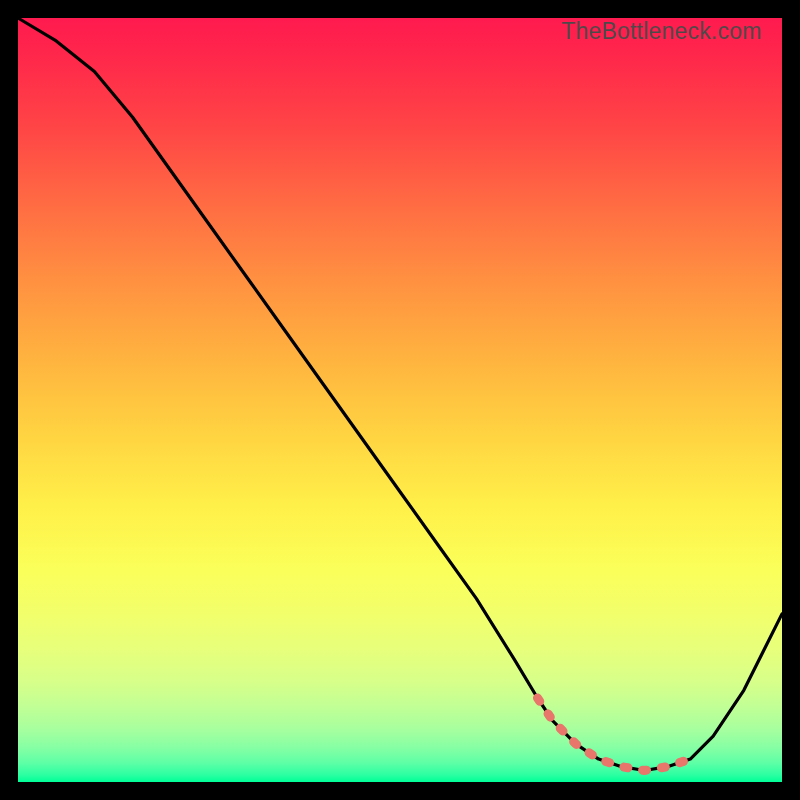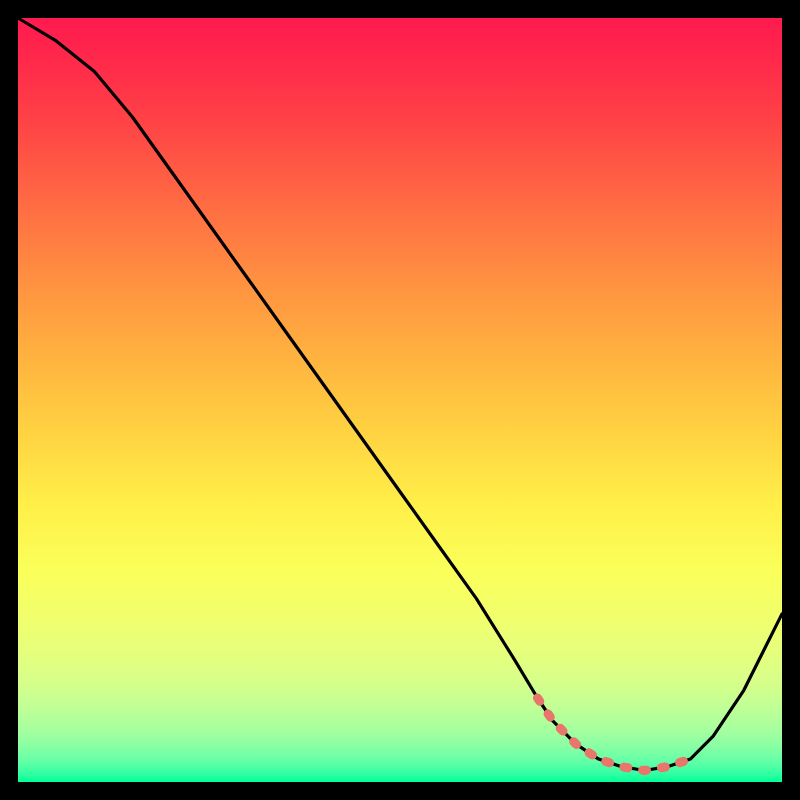--- a/index.html
+++ b/index.html
@@ -61,20 +61,21 @@
     height: 764px;
     overflow: visible;
   }
 </style>
 </head>
 <body>
 
 <div class="outer">
   <div class="plot">
 
+    <div class="watermark">TheBottleneck.com</div>
 
     <svg class="curve" viewBox="0 0 764 764" preserveAspectRatio="none">
       <path d="M0.0 0.0 L38.2 22.9 L76.4 53.5 L114.6 99.3 L152.8 152.8 L191.0 206.3 L229.2 259.8 L267.4 313.2 L305.6 366.7 L343.8 420.2 L382.0 473.7 L420.2 527.2 L458.4 580.6 L496.6 641.8 L519.5 680.0 L534.8 702.9 L557.7 725.8 L580.6 741.1 L603.6 748.7 L626.5 752.5 L649.4 748.7 L672.3 741.1 L695.2 718.2 L725.8 672.3 L764.0 595.9" fill="none" stroke="#000" stroke-width="3.2" stroke-linecap="round" stroke-linejoin="round"></path>
       <path d="M519.5 680.0 L534.8 702.9 L557.7 725.8 L580.6 741.1 L603.6 748.7 L626.5 752.5 L649.4 748.7 L672.3 741.1" fill="none" stroke="#e8766b" stroke-width="9" stroke-linecap="round" stroke-linejoin="round" stroke-dasharray="4 15"></path>
     </svg>
 
   </div>
 </div>
 
 </body></html>

